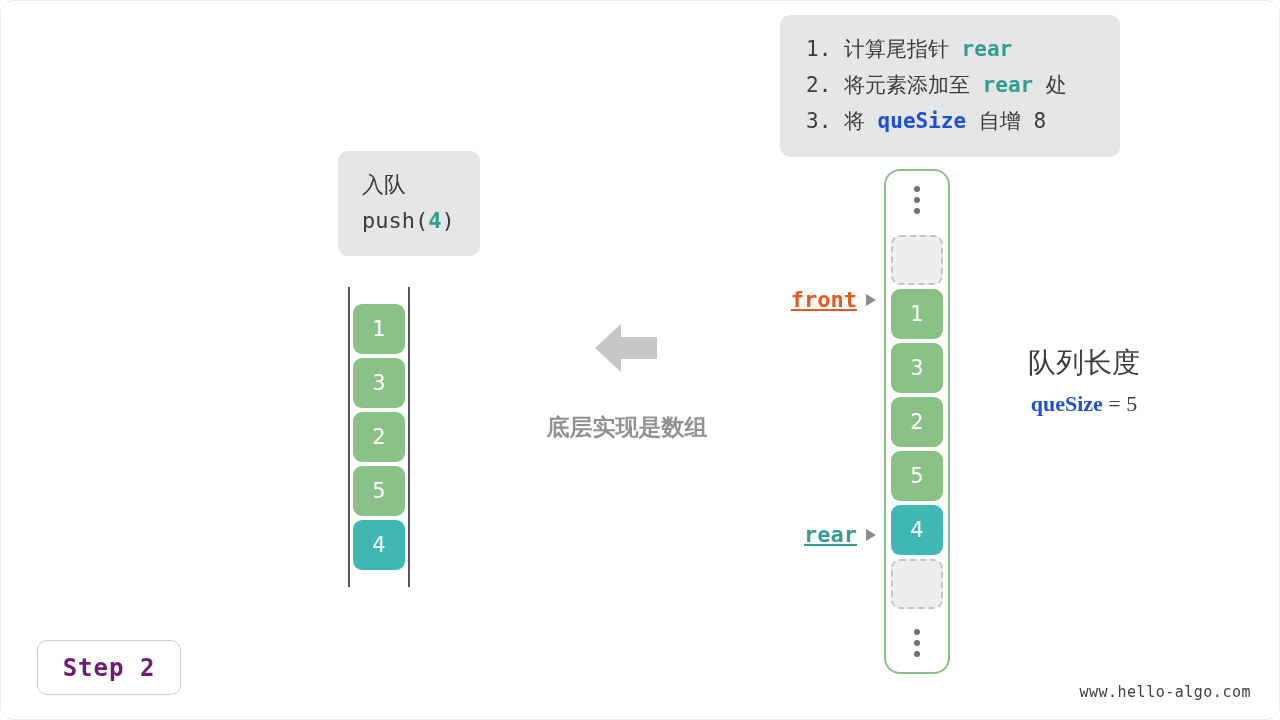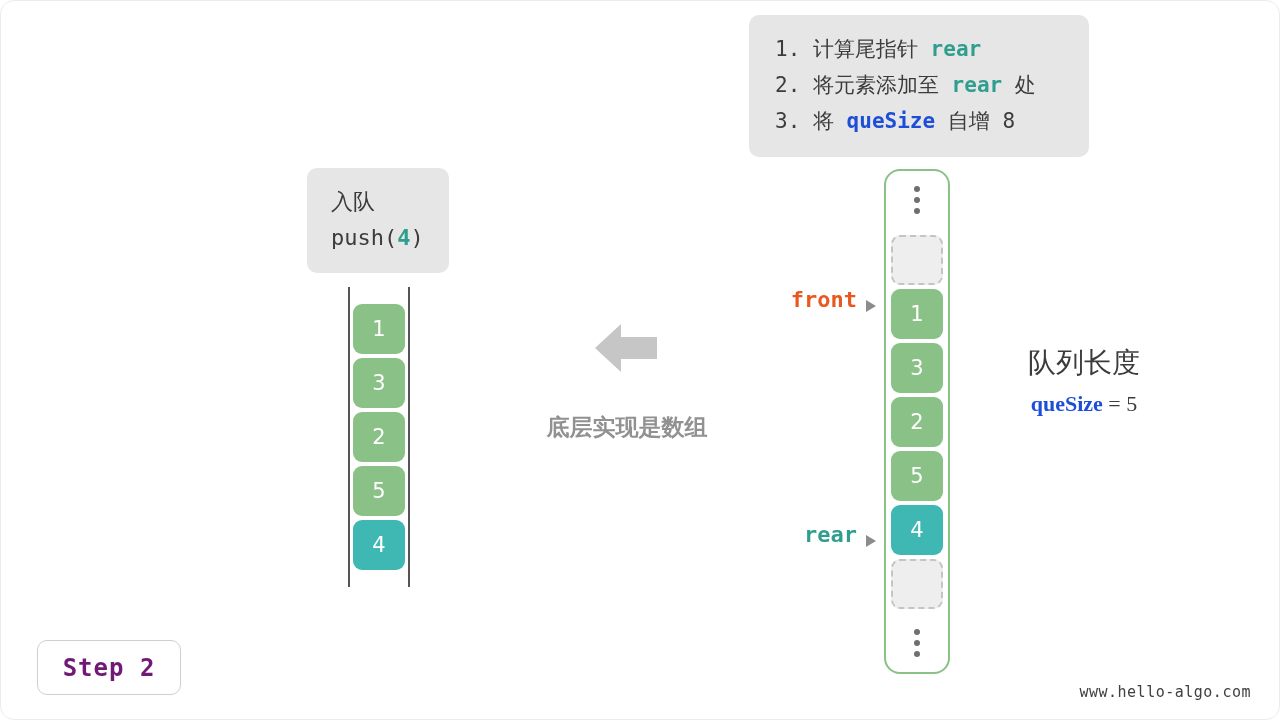--- a/index.html
+++ b/index.html
@@ -22,20 +22,21 @@
     border: 1px solid #ececec;
     border-radius: 14px;
   }
 
   
   .panel {
     position: absolute;
     background: #e6e6e6;
     border-radius: 10px;
     box-sizing: border-box;
+    margin-left: 31px;
   }
 
   
   #instruction-box {
     left: 748px;
     top: 14px;
     width: 340px;
     padding: 16px 26px 18px 26px;
   }
   .instr-line {
@@ -50,21 +51,21 @@
     font-weight: bold;
   }
   .kw-blue {
     color: #1d4ed8;
     font-weight: bold;
   }
 
   
   #operation-box {
     left: 306px;
-    top: 167px;
+    top: 150px;
     width: 142px;
     padding: 16px 0 18px 0;
     text-align: left;
   }
   #operation-box .op-line {
     font-family: "DejaVu Sans Mono", "Liberation Mono", monospace;
     font-size: 22px;
     color: #3c3c3c;
     line-height: 1.62;
     padding-left: 24px;
@@ -173,25 +174,26 @@
     width: 6px;
     height: 6px;
     border-radius: 50%;
     background: #6f6f6f;
   }
 
   
   .pointer {
     position: absolute;
     display: flex;
-    align-items: flex-end;
+    align-items: center;
     gap: 9px;
     font-family: "DejaVu Sans Mono", "Liberation Mono", monospace;
     font-size: 22px;
     font-weight: bold;
+    text-decoration: underline;
   }
   #pointer-front {
     left: 700px;
     top: 286px;
     width: 175px;
     justify-content: flex-end;
     color: #e8591f;
   }
   #pointer-rear {
     left: 700px;

